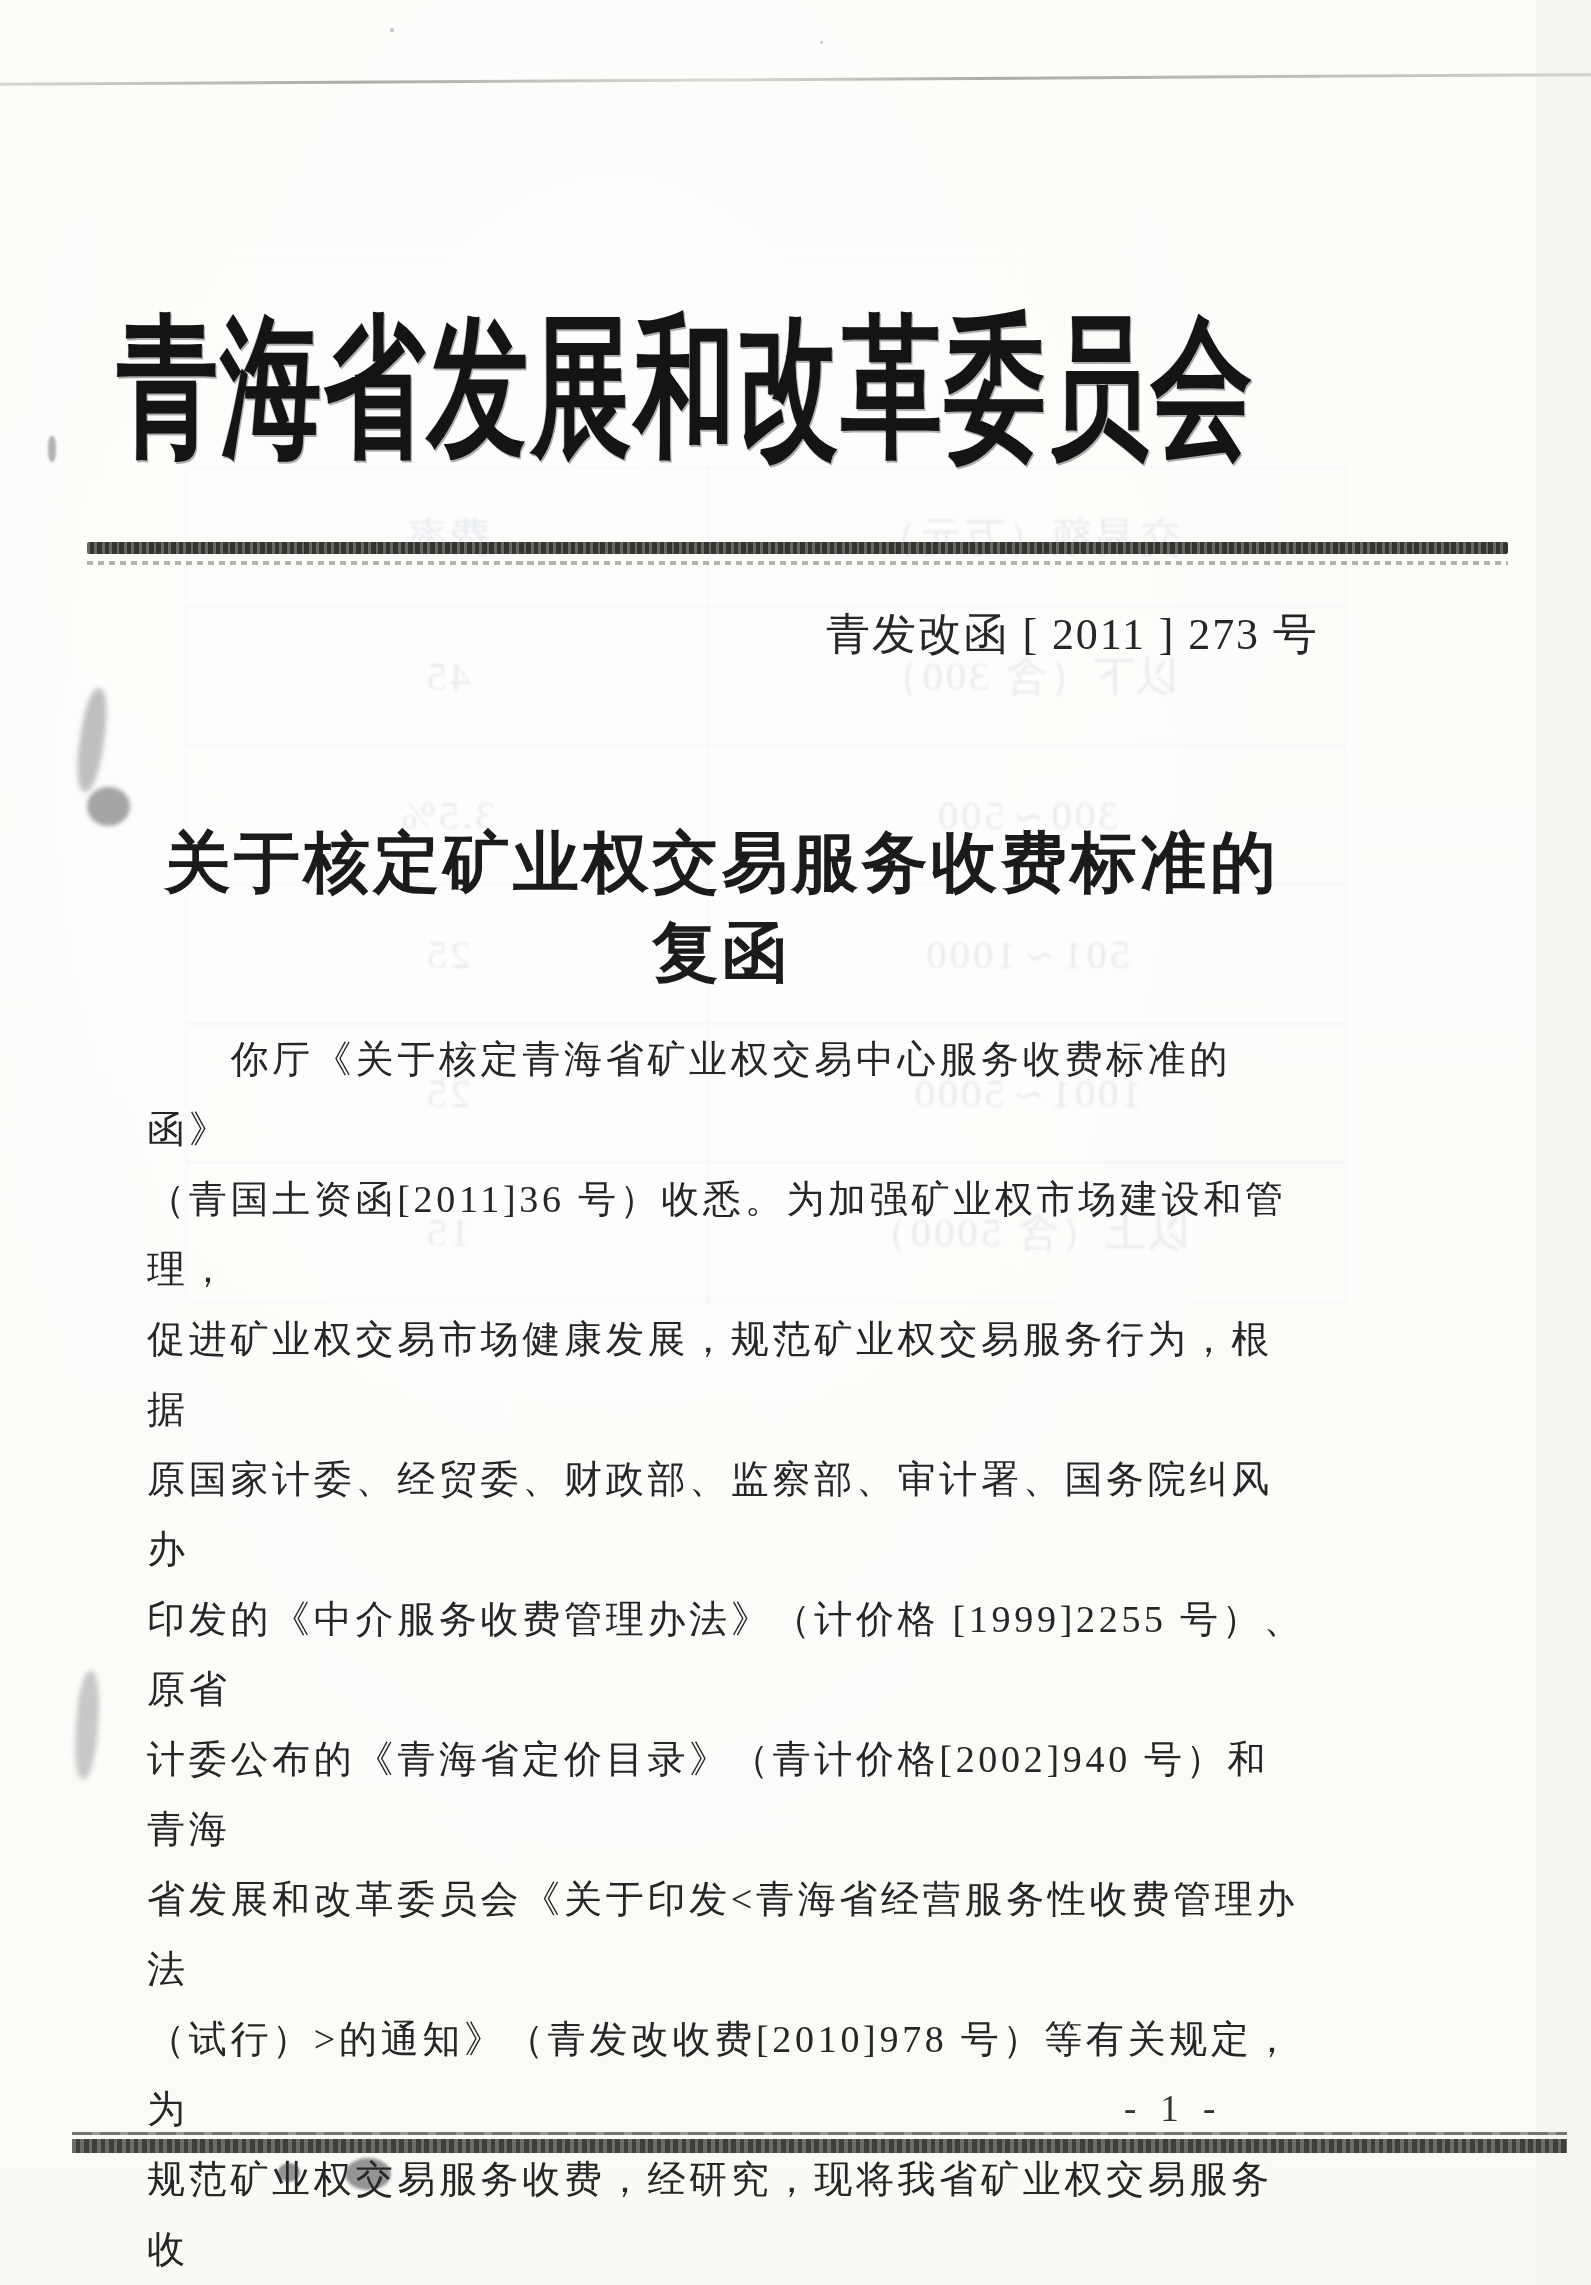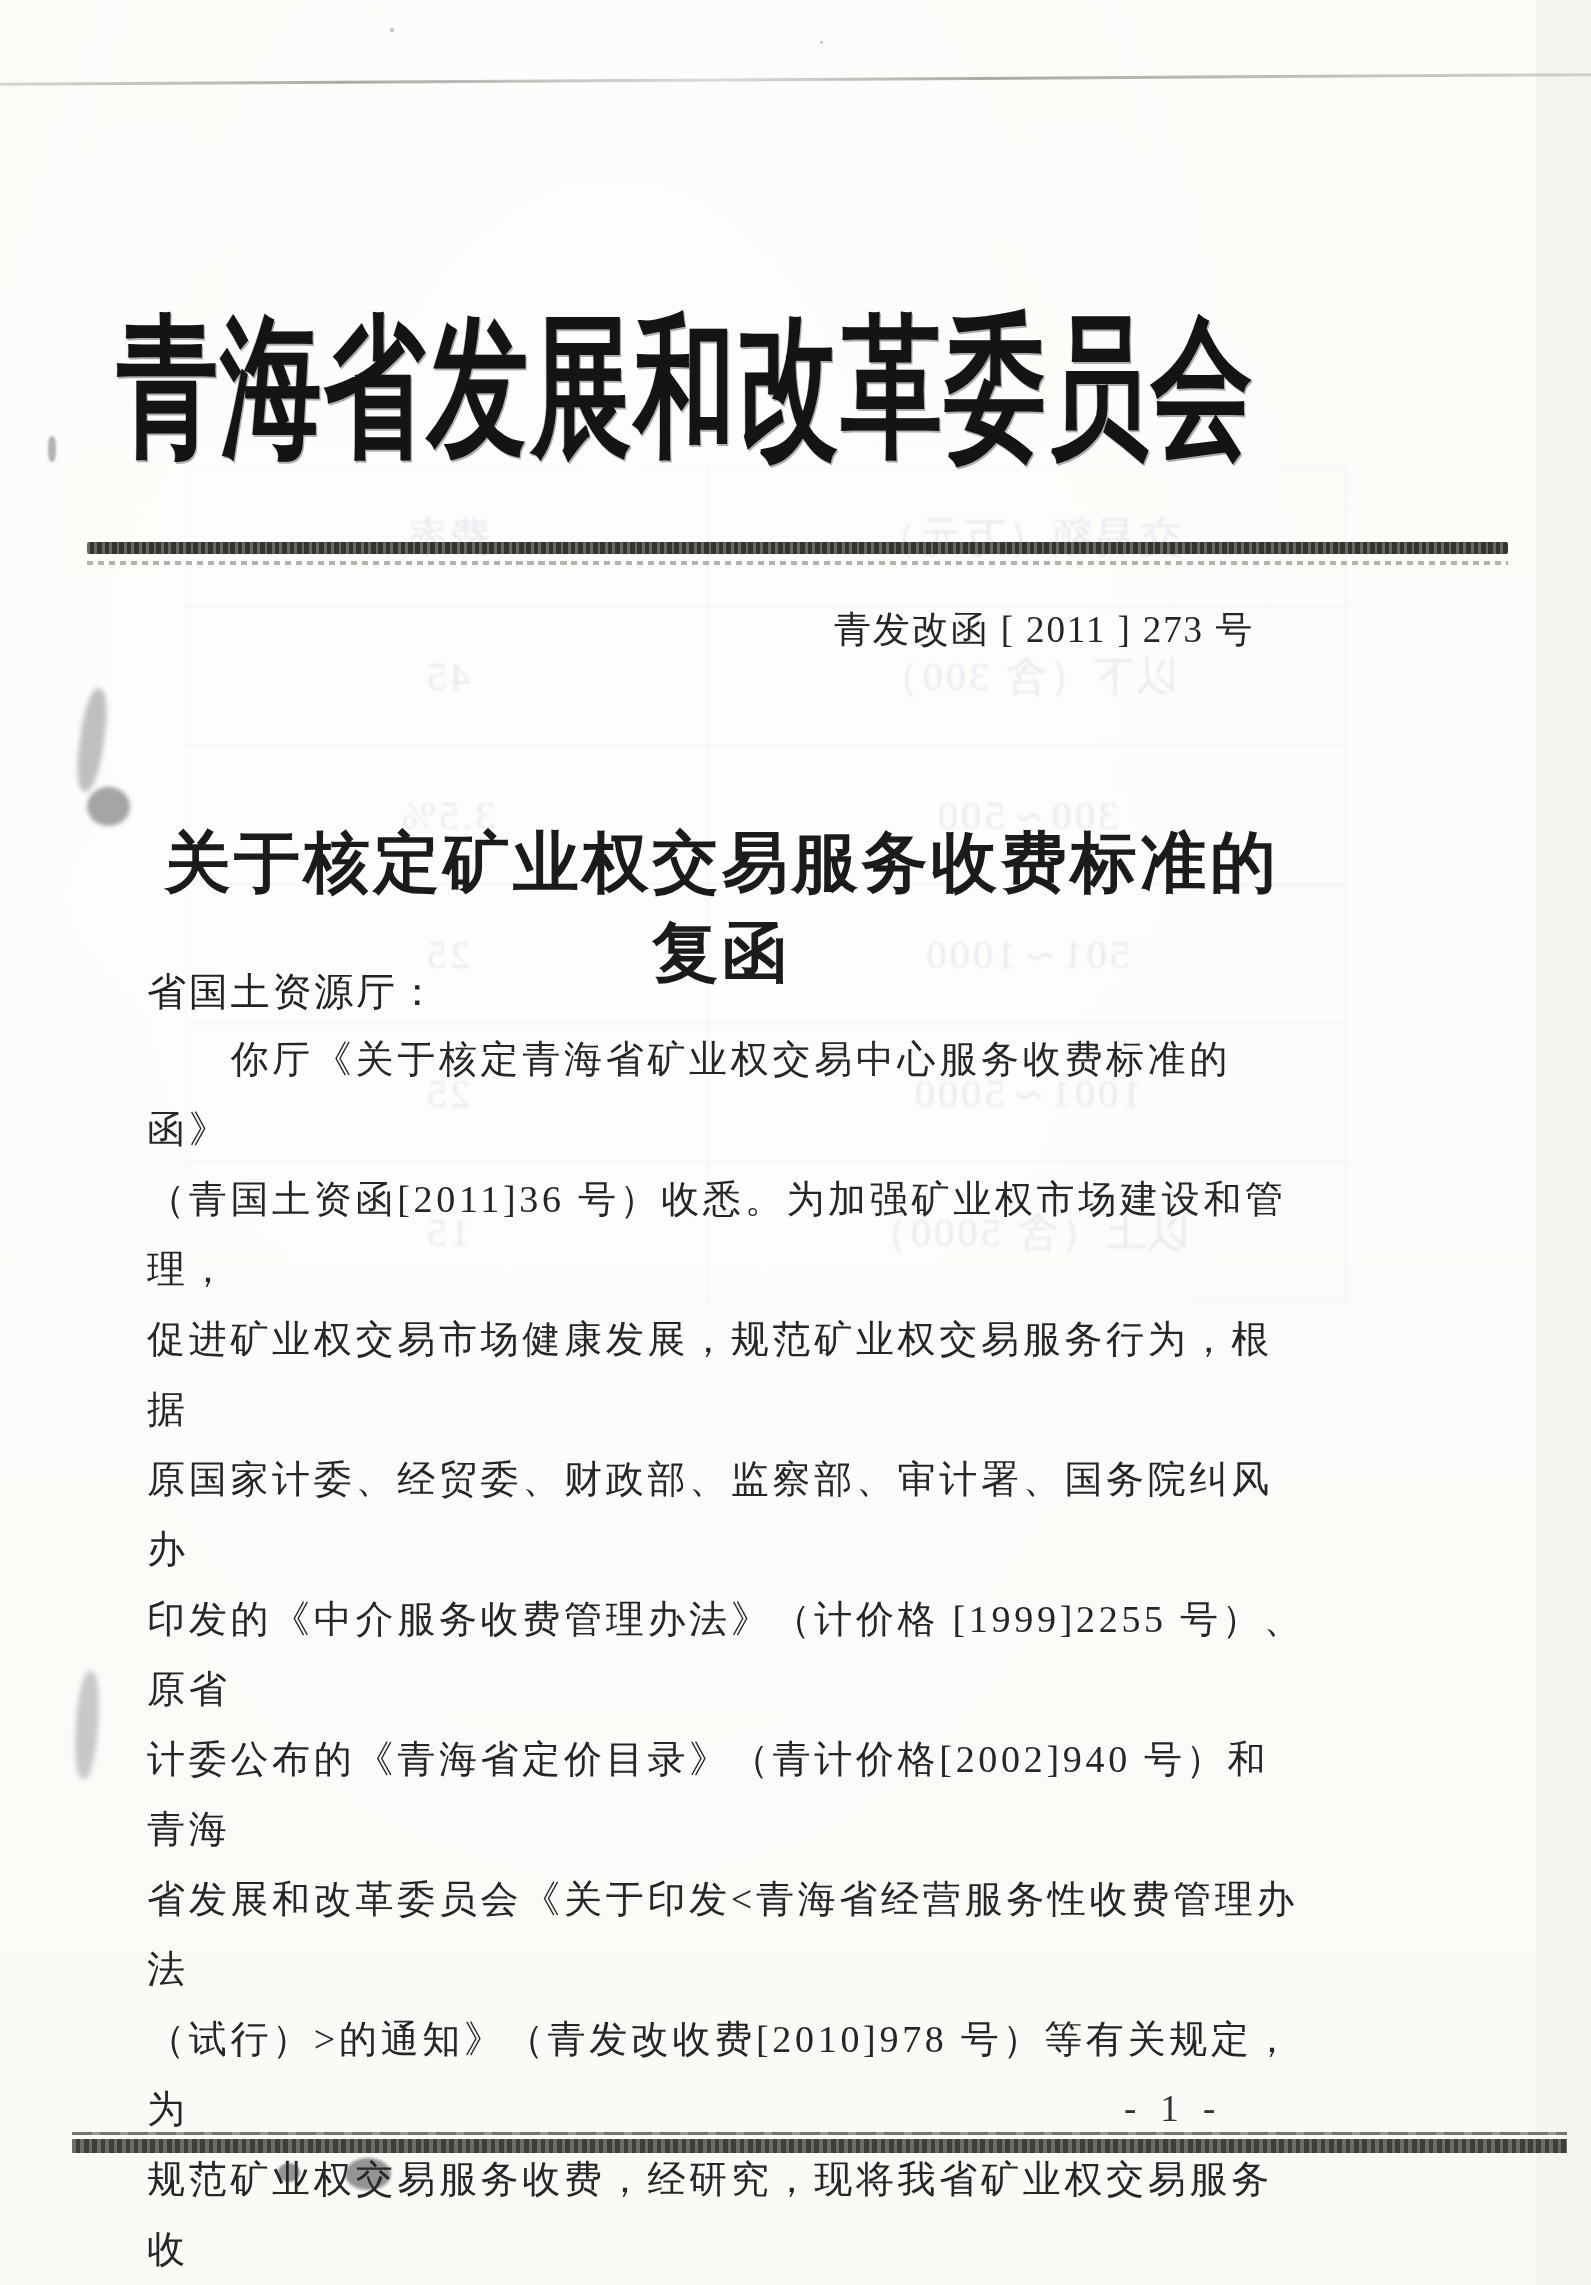--- a/index.html
+++ b/index.html
@@ -56,21 +56,21 @@
     background-image: repeating-linear-gradient(90deg, rgba(255,255,255,.22) 0 2.8px, rgba(0,0,0,.15) 2.8px 7.4px);
     border-radius: 1.9px;
   }
   .rule-speckle {
     position: absolute; left: 87px; top: 561px; width: 1421px; height: 3.7px;
     background: repeating-linear-gradient(90deg, #8b8b85 0 6.5px, transparent 6.5px 11px);
     opacity: .65;
   }
   .doc-number {
     position: absolute; left: 826px; top: 605px; width: 436px;
-    font-size: 37px; letter-spacing: 1.9px; text-align: center;
+    font-size: 44px; letter-spacing: 1.9px; text-align: center;
     color: #262626; white-space: nowrap;
   }
   .doc-title {
     position: absolute; left: 147px; top: 818px; width: 1150px;
     text-align: center;
     font-family: "Liberation Sans", "DejaVu Sans", sans-serif;
     font-size: 66px; font-weight: 700; letter-spacing: 3.7px;
     color: #1b1b1b;
   }
   .salutation {
@@ -147,21 +147,20 @@
 
   <div class="agency">青海省发展和改革委员会</div>
 
   <div class="rule-band"></div>
   <div class="rule-speckle"></div>
 
   <div class="doc-number">青发改函 [ 2011 ] 273 号</div>
 
   <div class="doc-title">关于核定矿业权交易服务收费标准的复函</div>
 
-  <div class="salutation">省国土资源厅：</div>
 
   <div class="body-text">　　你厅《关于核定青海省矿业权交易中心服务收费标准的函》
 （青国土资函[2011]36 号）收悉。为加强矿业权市场建设和管理，
 促进矿业权交易市场健康发展，规范矿业权交易服务行为，根据
 原国家计委、经贸委、财政部、监察部、审计署、国务院纠风办
 印发的《中介服务收费管理办法》（计价格 [1999]2255 号）、原省
 计委公布的《青海省定价目录》（青计价格[2002]940 号）和青海
 省发展和改革委员会《关于印发&lt;青海省经营服务性收费管理办法
 （试行）&gt;的通知》（青发改收费[2010]978 号）等有关规定，为
 规范矿业权交易服务收费，经研究，现将我省矿业权交易服务收

